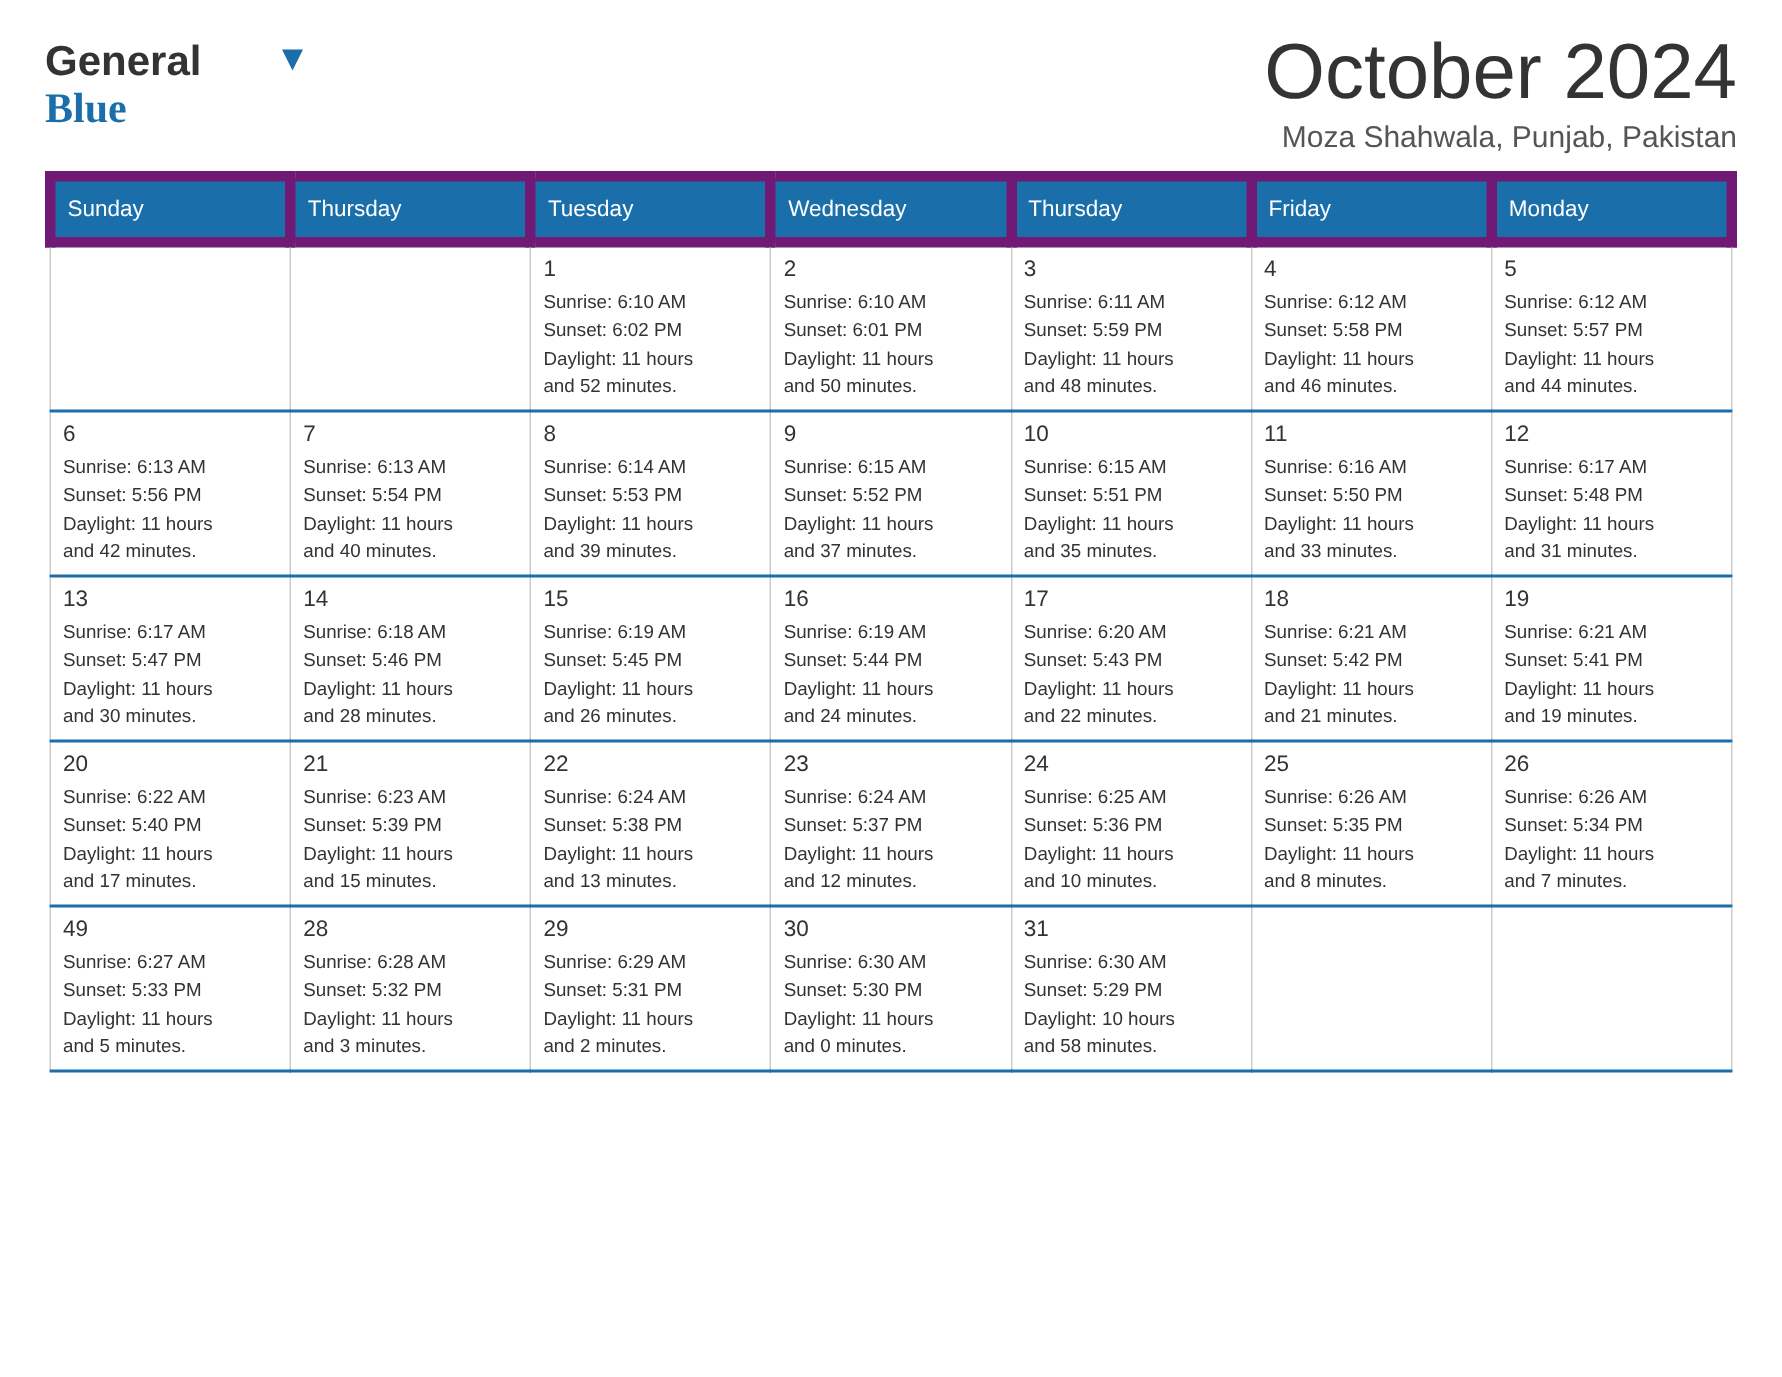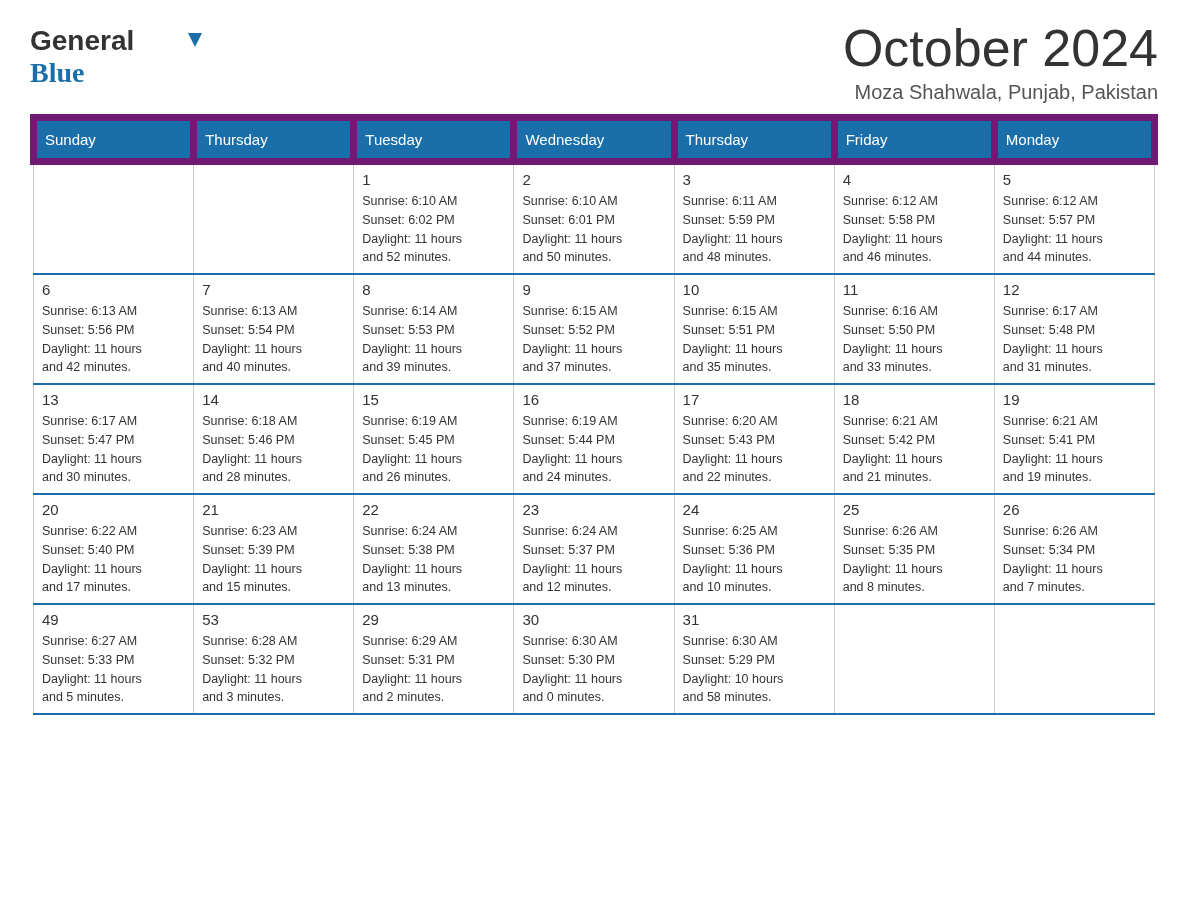--- a/index.html
+++ b/index.html
@@ -233,21 +233,21 @@
           <div class="day-number">26</div>
           <div class="day-info">Sunrise: 6:26 AM<br>Sunset: 5:34 PM<br>Daylight: 11 hours<br>and 7 minutes.</div>
         </td>
       </tr>
       <tr>
         <td>
           <div class="day-number">49</div>
           <div class="day-info">Sunrise: 6:27 AM<br>Sunset: 5:33 PM<br>Daylight: 11 hours<br>and 5 minutes.</div>
         </td>
         <td>
-          <div class="day-number">53</div>
+          <div class="day-number">28</div>
           <div class="day-info">Sunrise: 6:28 AM<br>Sunset: 5:32 PM<br>Daylight: 11 hours<br>and 3 minutes.</div>
         </td>
         <td>
           <div class="day-number">29</div>
           <div class="day-info">Sunrise: 6:29 AM<br>Sunset: 5:31 PM<br>Daylight: 11 hours<br>and 2 minutes.</div>
         </td>
         <td>
           <div class="day-number">30</div>
           <div class="day-info">Sunrise: 6:30 AM<br>Sunset: 5:30 PM<br>Daylight: 11 hours<br>and 0 minutes.</div>
         </td>

